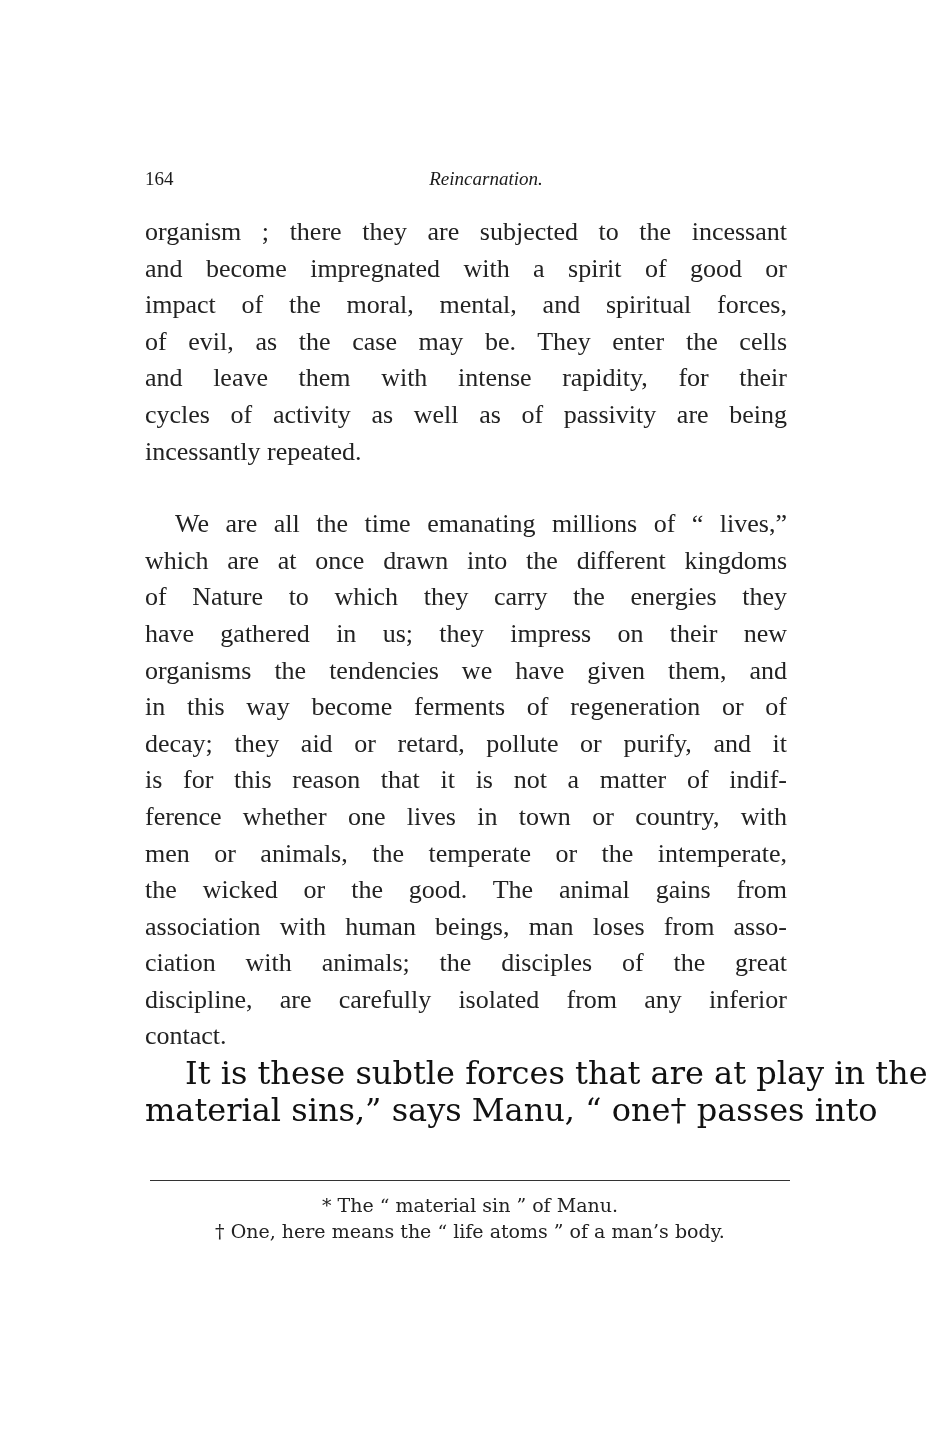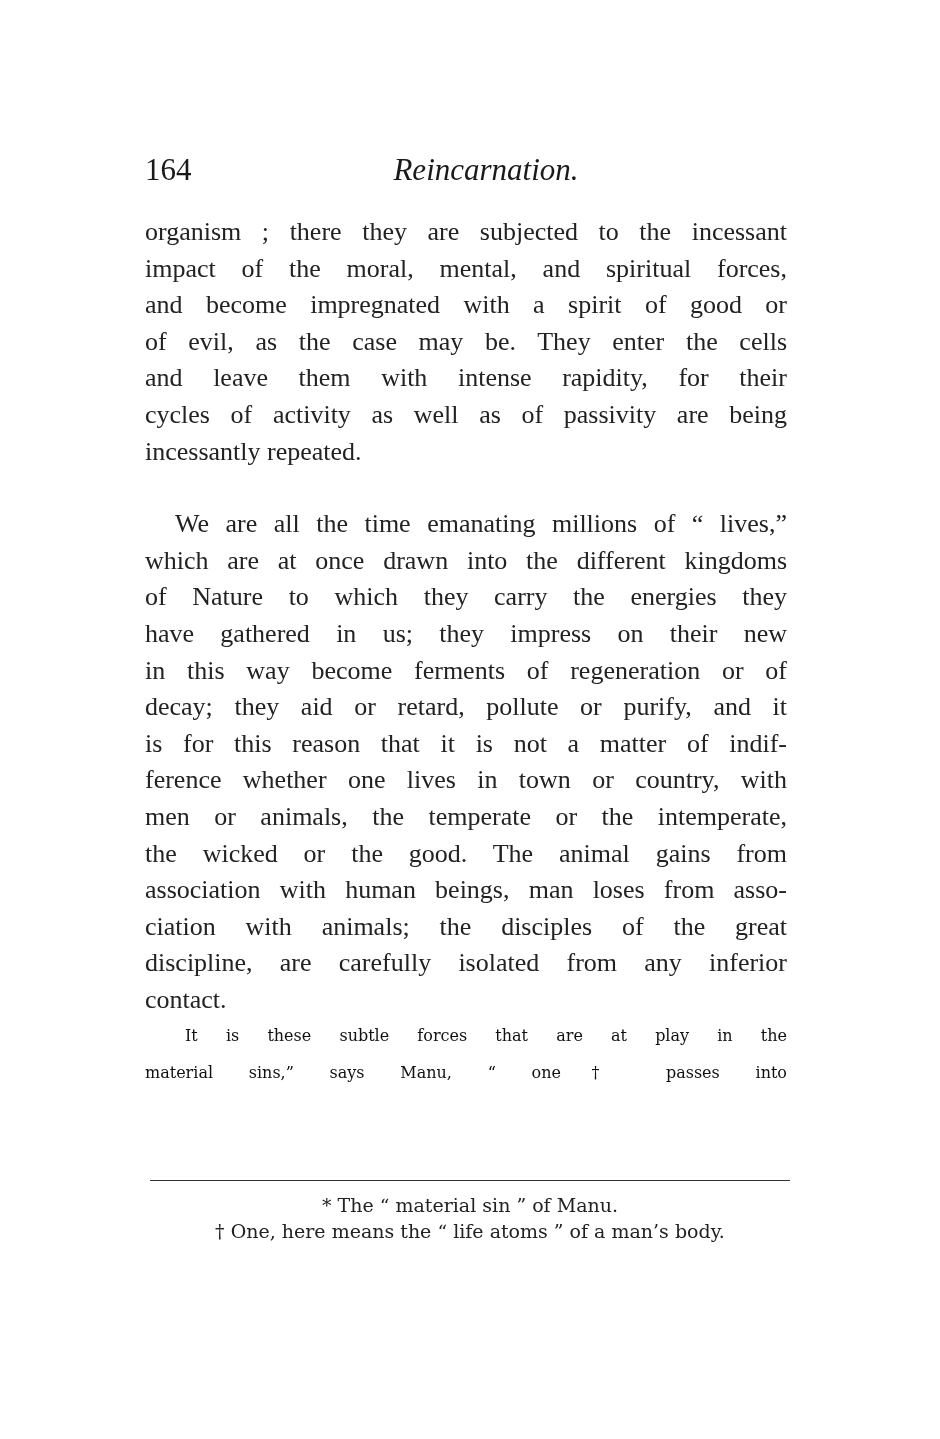--- a/index.html
+++ b/index.html
@@ -1,55 +1,56 @@
 <!DOCTYPE html>
 <html><head>
 <meta charset="utf-8">
 <style>
   html, body { margin: 0; padding: 0; background: #ffffff; }
   body { width: 940px; height: 1439px; position: relative; overflow: hidden; color: #1a1a1a; }
   .page { position: absolute; left: 0; top: 0; width: 940px; height: 1439px; }
-  .header { position: absolute; top: 152px; left: 145px; width: 642px; height: 36px;
-            font-family: "Liberation Serif", "DejaVu Serif", serif; font-size: 31px; }
+  .header { position: absolute; top: 168px; left: 145px; width: 642px; height: 36px;
+            font-family: "Liberation Serif", "DejaVu Serif", serif; font-size: 19px; }
   .page-num { position: absolute; left: 0; top: 0; }
   .running-title { position: absolute; left: 0; right: 0; text-align: center; font-style: italic; padding-left: 40px; }
   .body-text { position: absolute; left: 145px; top: 214px; width: 642px;
                font-family: "Liberation Serif", "DejaVu Serif", serif; font-size: 26px;
                line-height: 36.6px; color: #222; }
   .line { display: block; text-align: justify; text-align-last: justify; white-space: nowrap; height: 36.6px; }
   .line.last { text-align-last: left; }
   .line.indent { padding-left: 30px; margin-top: 36px; }
   .line.indent2 { padding-left: 40px; }
-  .later { font-family: "DejaVu Serif", serif; font-size: 16px; color: #111; }
+  .later { font-family: "DejaVu Serif", serif; font-size: 32px; color: #111; }
   .rule { position: absolute; left: 150px; top: 1180px; width: 640px; height: 0; border-top: 1.5px solid #333; }
   .footnotes { position: absolute; left: 150px; top: 1192px; width: 640px; text-align: center;
                font-family: "DejaVu Serif", serif; font-size: 19px; line-height: 26px; color: #222; }
   .fn { display: block; }
 </style>
 </head>
 <body>
 
 <div class="page">
   <div class="header">
     <span class="page-num">164</span>
     <span class="running-title">Reincarnation.</span>
   </div>
 
   <div class="body-text">
     <span class="line">organism ; there they are subjected to the incessant</span>
+    <span class="line">and become impregnated with a spirit of good or</span>
     <span class="line">impact of the moral, mental, and spiritual forces,</span>
-    <span class="line">and become impregnated with a spirit of good or</span>
     <span class="line">of evil, as the case may be. They enter the cells</span>
     <span class="line">and leave them with intense rapidity, for their</span>
     <span class="line">cycles of activity as well as of passivity are being</span>
     <span class="line last">incessantly repeated.</span>
     <span class="line indent">We are all the time emanating millions of “ lives,”</span>
     <span class="line">which are at once drawn into the different kingdoms</span>
     <span class="line">of Nature to which they carry the energies they</span>
     <span class="line">have gathered in us; they impress on their new</span>
+    <span class="line">organisms the tendencies we have given them, and</span>
     <span class="line">in this way become ferments of regeneration or of</span>
     <span class="line">decay; they aid or retard, pollute or purify, and it</span>
     <span class="line">is for this reason that it is not a matter of indif-</span>
     <span class="line">ference whether one lives in town or country, with</span>
     <span class="line">men or animals, the temperate or the intemperate,</span>
     <span class="line">the wicked or the good. The animal gains from</span>
     <span class="line">association with human beings, man loses from asso-</span>
     <span class="line">ciation with animals; the disciples of the great</span>
     <span class="line">discipline, are carefully isolated from any inferior</span>
     <span class="line last">contact.</span>

